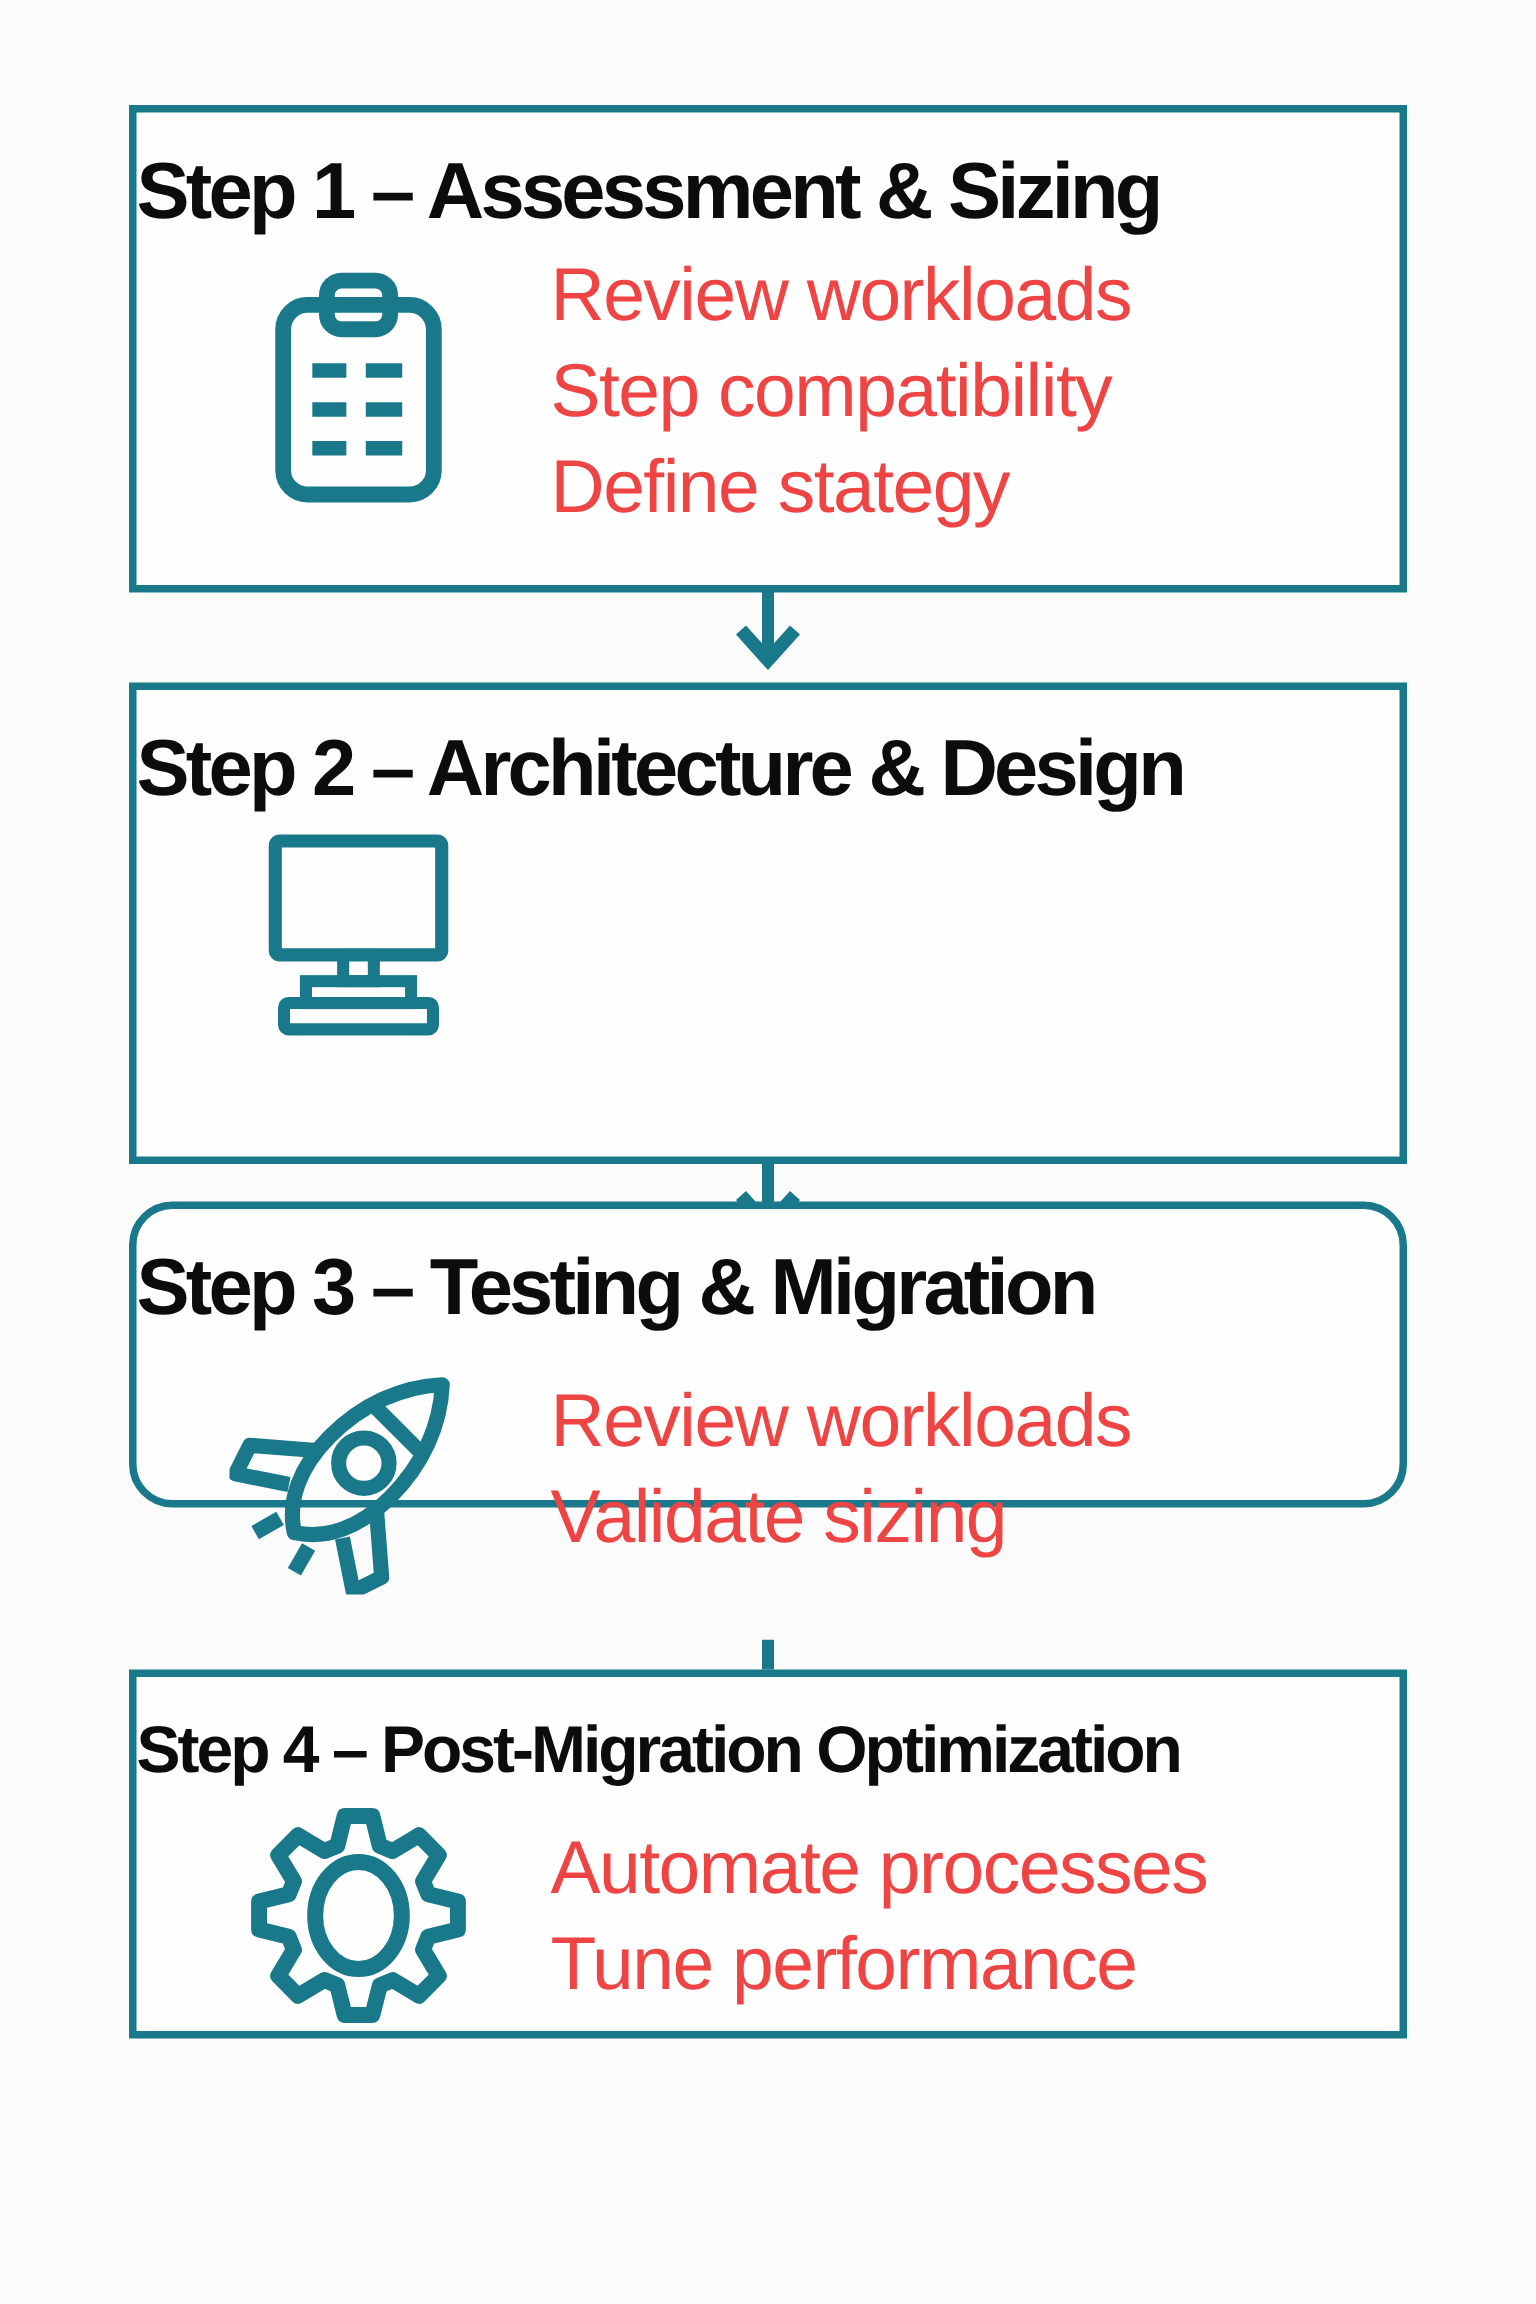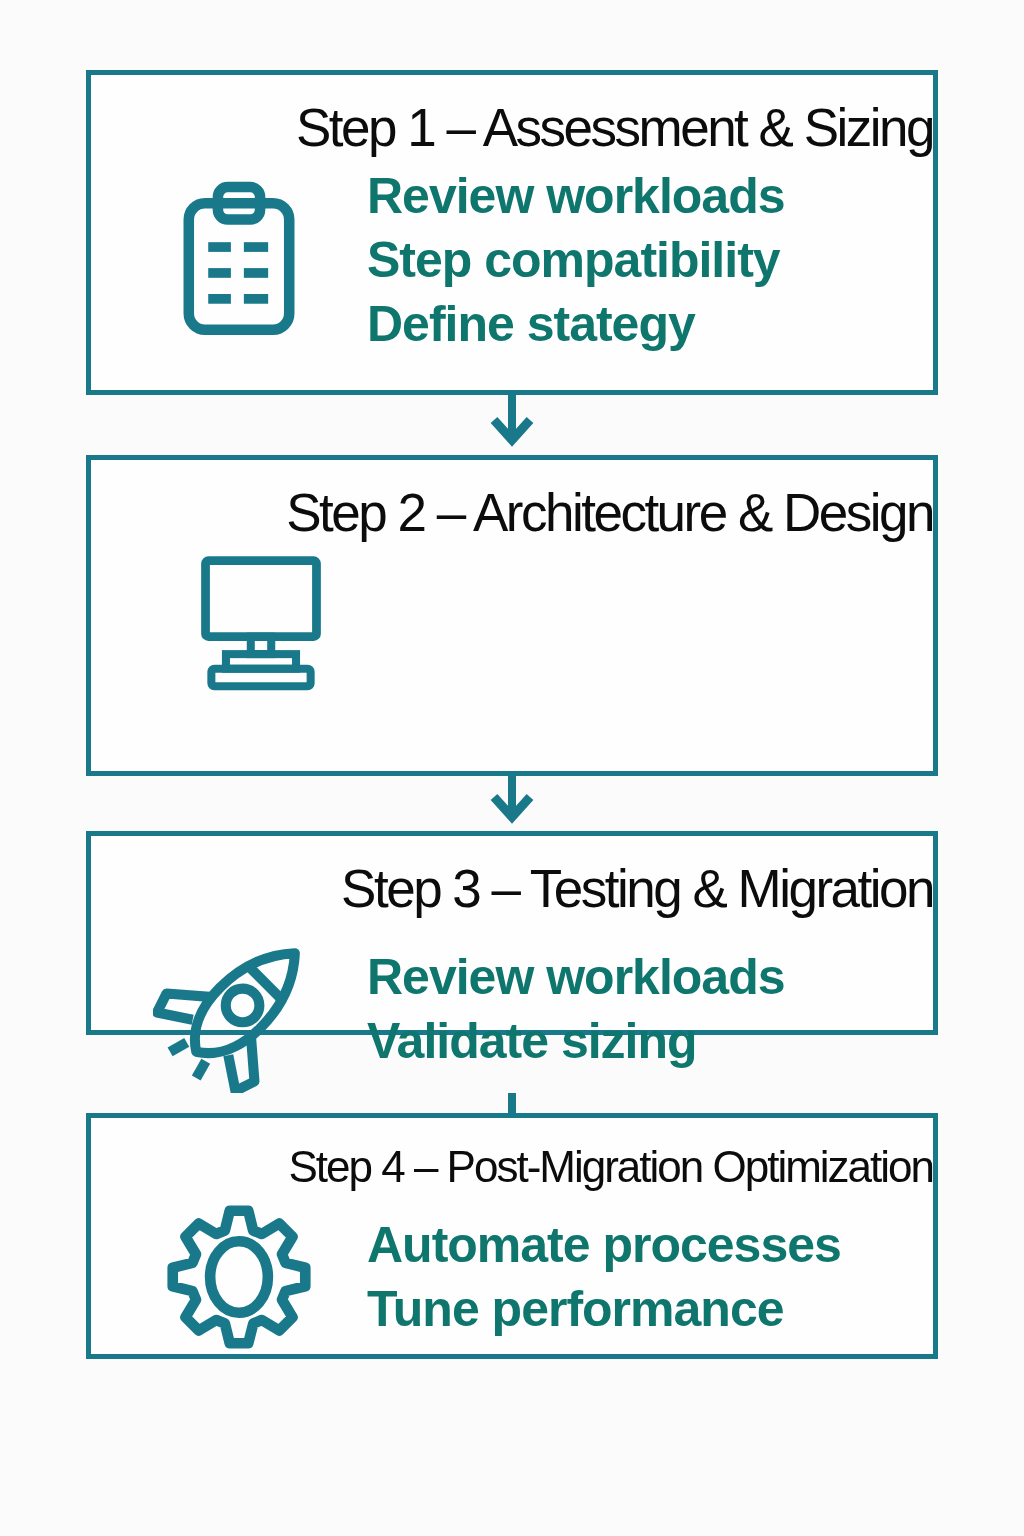--- a/index.html
+++ b/index.html
@@ -7,38 +7,38 @@
     width:1024px;height:1536px;position:relative;
     background:#fbfbfb;
     font-family:"Liberation Sans","DejaVu Sans",sans-serif;
     color:#0d0d0d;overflow:hidden;
   }
   .box{
     position:absolute;left:86px;width:852px;box-sizing:border-box;
     background:#fefefe;border:5px solid #19798b;
   }
   .box1{top:70px;height:325px;}
-  .box2{top:455px;height:321px;padding-left:22px;}
-  .box3{top:831px;height:204px;}
+  .box2{top:455px;height:321px;}
+  .box3{top:801px;height:204px;border-radius:29px;}
   .box4{top:1113px;height:246px;}
   .title{
-    margin:22px 0 0 0;text-align:right;font-weight:normal;
+    margin:22px 0 0 0;text-align:left;font-weight:bold;
     font-size:53px;letter-spacing:-2.5px;white-space:nowrap;
     color:#0c0c0c;
   }
   .box4 .title{font-size:44px;margin-top:24px;letter-spacing:-2px;}
   .content{
     display:flex;align-items:center;margin-top:6px;padding-left:48px;
   }
   .icon-wrap{
     width:200px;flex:none;display:flex;justify-content:center;align-items:center;
   }
   .lines{
     margin-left:28px;font-size:50px;line-height:64px;letter-spacing:-1px;
-    font-weight:700;color:#0f766e;
+    font-weight:400;color:#ef4444;
   }
   .arrow{position:absolute;left:481px;}
   .arrow1{top:394px;}
   .arrow2{top:774px;}
   .arrow3{top:1093px;}
   svg.icon *{stroke:#19798b;fill:none;}
 </style>
 </head>
 <body>
 

